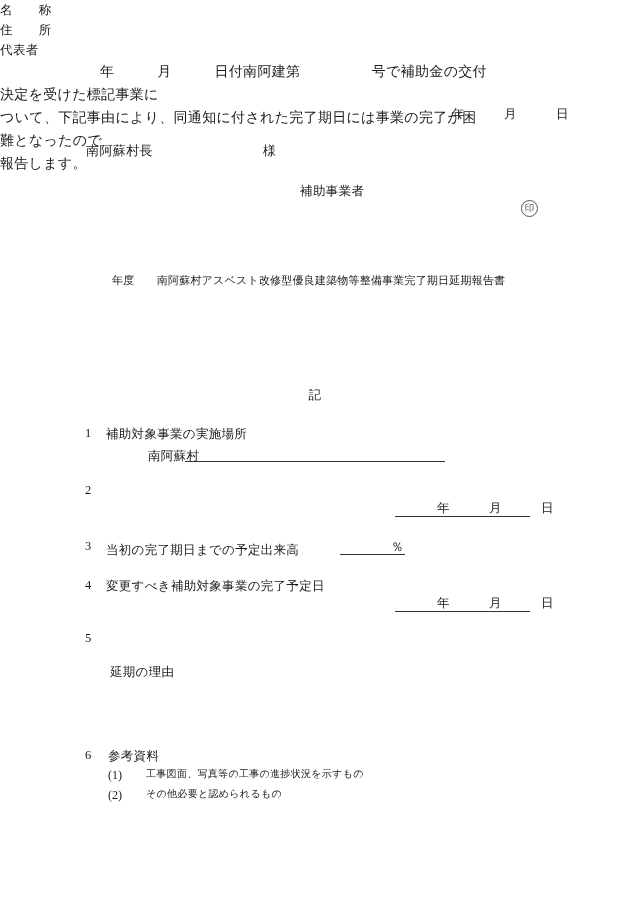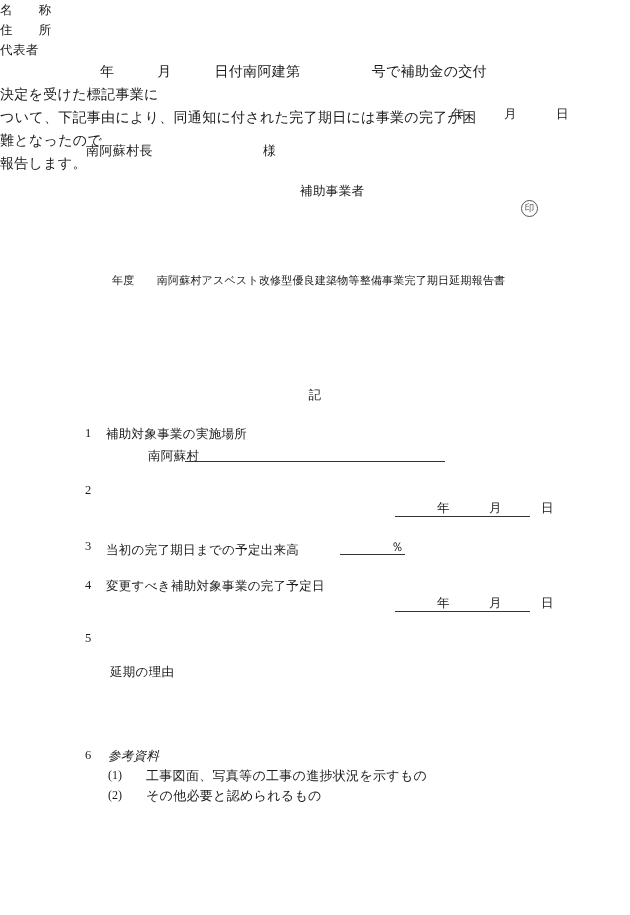--- a/index.html
+++ b/index.html
@@ -138,21 +138,21 @@
     letter-spacing: 0.3px;
     font-family: Liberation Serif, serif;
   }
   .sub-item-num {
     position: absolute;
     font-size: 12px;
     font-family: "Liberation Serif", serif;
   }
   .sub-item-text {
     position: absolute;
-    font-size: 13px;
+    font-size: 10px;
     letter-spacing: 0.3px;
     white-space: pre;
   }
 </style>
 </head>
 <body>
 
 <div id="page">
   <div class="doc">
 
@@ -195,21 +195,21 @@
     <div class="item-num" style="left:85px; top:578px;">4</div>
     <div class="item-text" style="left:106px; top:578px;">変更すべき補助対象事業の完了予定日</div>
     <div class="field-inline" style="left:437px; top:595px;">年　　　月　　　日</div>
     <div class="ul" style="left:395px; top:611px; width:135px;"></div>
 
     <div class="item-num" style="left:85px; top:631px;">5</div>
     <div class="item-text" style="left:110px; top:664px;">延期の理由</div>
     <div style="position:absolute; left:85px; top:652px; width:450px; height:85px;"></div>
 
     <div class="item-num" style="left:85px; top:748px;">6</div>
-    <div class="item-text" style="left:108px; top:748px;font-style:italic;">参考資料</div>
+    <div class="item-text" style="left:108px; top:748px;">参考資料</div>
 
     <div class="sub-item-num" style="left:108px; top:768px;">(1)</div>
     <div class="sub-item-text" style="left:146px; top:767px;">工事図面、写真等の工事の進捗状況を示すもの</div>
 
     <div class="sub-item-num" style="left:108px; top:788px;">(2)</div>
     <div class="sub-item-text" style="left:146px; top:787px;">その他必要と認められるもの</div>
 
   </div>
 </div>
 

